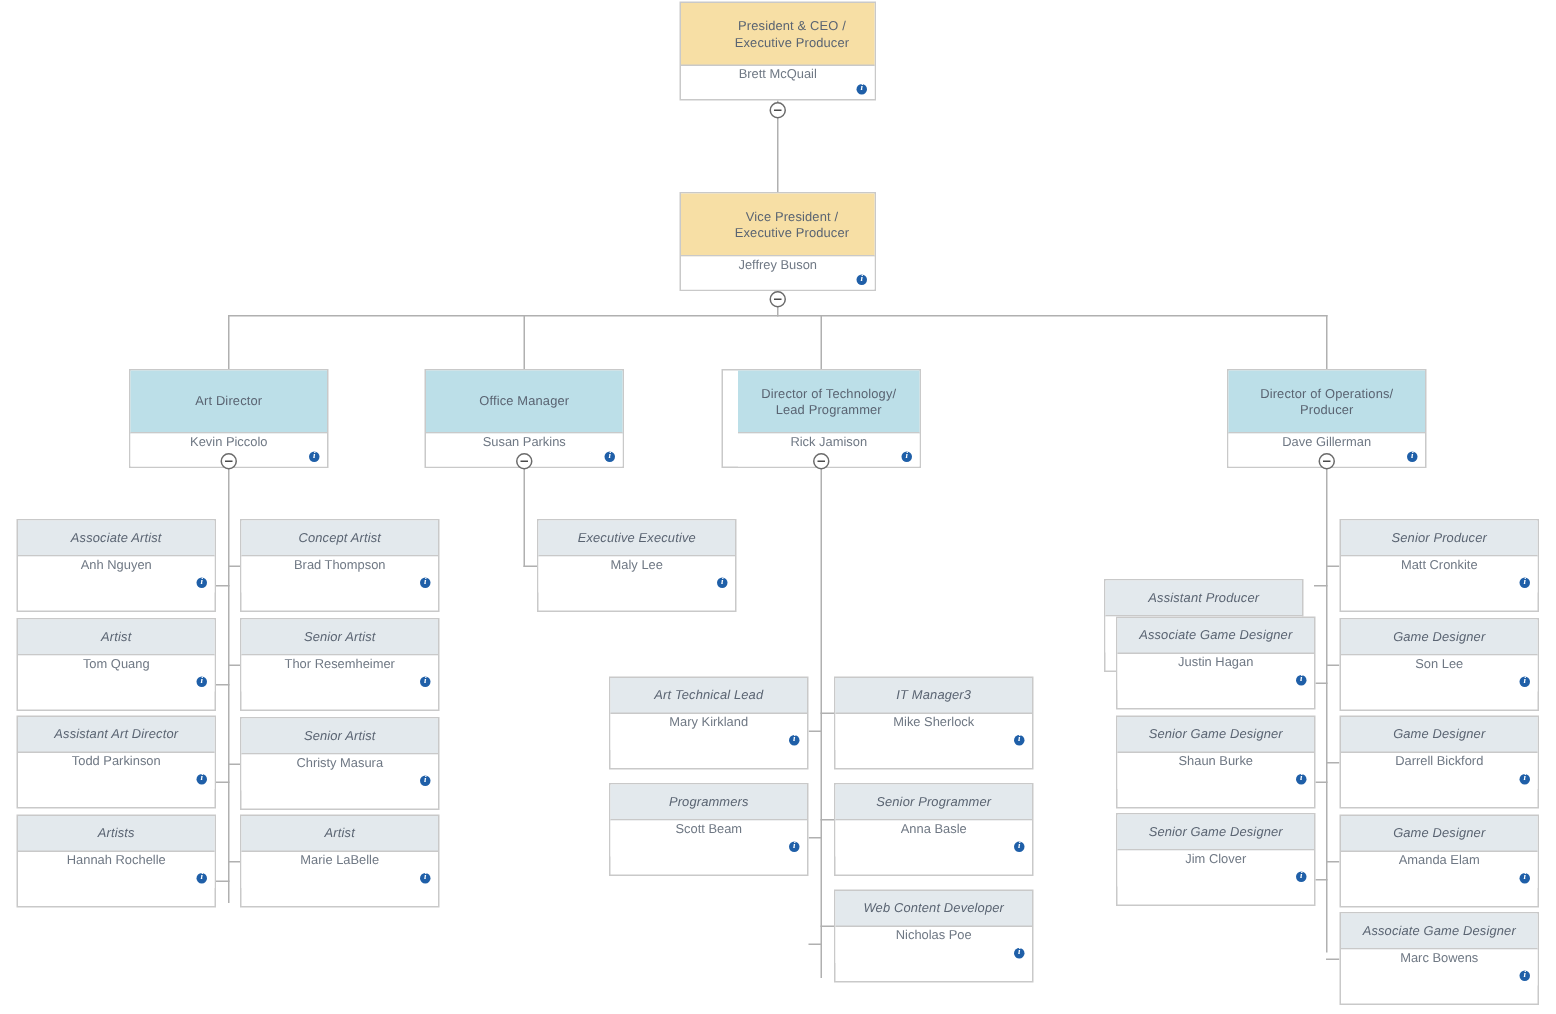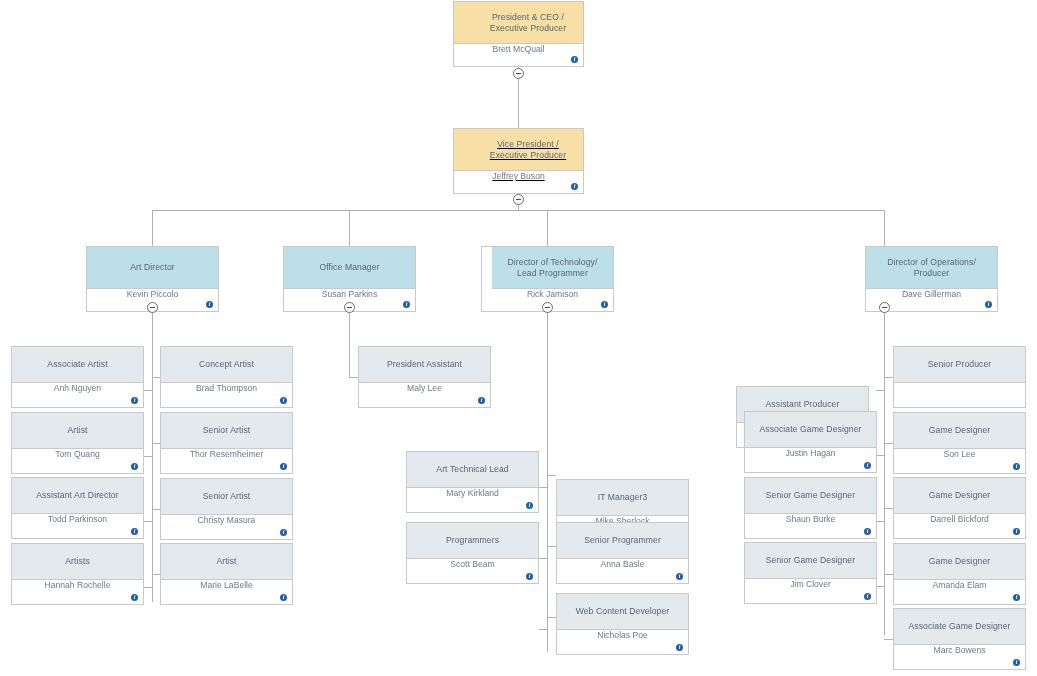--- a/index.html
+++ b/index.html
@@ -77,21 +77,21 @@
   
   .sz-exec{width:131px;height:66px;}
   .sz-exec .hdr{height:42px;padding-left:24px;}
   .sz-exec .body{height:22px;}
 
   .sz-dir{width:133px;height:66px;}
   .sz-dir .hdr{height:42px;}
   .sz-dir .body{height:22px;}
 
   .sz-st{width:133px;height:62px;}
-  .sz-st .hdr{height:36px;}
+  .sz-st .hdr{height:24px;font-style:italic;}
   .sz-st .body{height:24px;}
 </style>
 </head>
 <body>
 
 <div id="chart">
 
   <div class="ln v" style="left:518px;top:66px;height:62px;"></div>
   <div class="toggle" style="left:513px;top:68px;"></div>
 
@@ -140,21 +140,21 @@
   <div class="ln h" style="left:884px;top:639px;width:9px;"></div>
 
   <div class="node t-exec sz-exec" style="left:453px;top:1px;">
     <div class="hdr">President &amp; CEO / Executive Producer</div>
     <div class="body">
       <span>Brett McQuail</span>
       <span class="info">i</span>
     </div>
   </div>
 
-  <div class="node t-exec sz-exec" style="left:453px;top:128px;text-decoration:underline;">
+  <div class="node t-exec sz-exec" style="left:453px;top:128px;">
     <div class="hdr">Vice President / Executive Producer</div>
     <div class="body">
       <span>Jeffrey Buson</span>
       <span class="info">i</span>
     </div>
   </div>
 
   <div class="node t-dir sz-dir" style="left:86px;top:246px;">
     <div class="hdr">Art Director</div>
     <div class="body">
@@ -172,21 +172,21 @@
   </div>
 
   <div class="node t-dir sz-dir" style="left:481px;top:246px;padding-left:10px;">
     <div class="hdr">Director of Technology/ Lead Programmer</div>
     <div class="body">
       <span>Rick Jamison</span>
       <span class="info">i</span>
     </div>
   </div>
 
-  <div class="node t-dir sz-dir" style="left:818px;top:246px;margin-left:47px;">
+  <div class="node t-dir sz-dir" style="left:818px;top:246px;">
     <div class="hdr">Director of Operations/ Producer</div>
     <div class="body">
       <span>Dave Gillerman</span>
       <span class="info">i</span>
     </div>
   </div>
 
   <div class="node t-staff sz-st" style="left:11px;top:346px;">
     <div class="hdr">Associate Artist</div>
     <div class="body">
@@ -239,21 +239,21 @@
   </div>
   <div class="node t-staff sz-st" style="left:160px;top:543px;">
     <div class="hdr">Artist</div>
     <div class="body">
       <span>Marie LaBelle</span>
       <span class="info">i</span>
     </div>
   </div>
 
   <div class="node t-staff sz-st" style="left:358px;top:346px;">
-    <div class="hdr">President Assistant</div>
+    <div class="hdr">Executive Executive</div>
     <div class="body">
       <span>Maly Lee</span>
       <span class="info">i</span>
     </div>
   </div>
 
   <div class="node t-staff sz-st" style="left:406px;top:451px;">
     <div class="hdr">Art Technical Lead</div>
     <div class="body">
       <span>Mary Kirkland</span>
@@ -261,21 +261,21 @@
     </div>
   </div>
   <div class="node t-staff sz-st" style="left:406px;top:522px;">
     <div class="hdr">Programmers</div>
     <div class="body">
       <span>Scott Beam</span>
       <span class="info">i</span>
     </div>
   </div>
 
-  <div class="node t-staff sz-st" style="left:556px;top:451px;margin-top:28px;">
+  <div class="node t-staff sz-st" style="left:556px;top:451px;">
     <div class="hdr">IT Manager3</div>
     <div class="body">
       <span>Mike Sherlock</span>
       <span class="info">i</span>
     </div>
   </div>
   <div class="node t-staff sz-st" style="left:556px;top:522px;">
     <div class="hdr">Senior Programmer</div>
     <div class="body">
       <span>Anna Basle</span>
@@ -314,20 +314,24 @@
   <div class="node t-staff sz-st" style="left:744px;top:542px;">
     <div class="hdr">Senior Game Designer</div>
     <div class="body">
       <span>Jim Clover</span>
       <span class="info">i</span>
     </div>
   </div>
 
   <div class="node t-staff sz-st" style="left:893px;top:346px;">
     <div class="hdr">Senior Producer</div>
+    <div class="body">
+      <span>Matt Cronkite</span>
+      <span class="info">i</span>
+    </div>
   </div>
   <div class="node t-staff sz-st" style="left:893px;top:412px;">
     <div class="hdr">Game Designer</div>
     <div class="body">
       <span>Son Lee</span>
       <span class="info">i</span>
     </div>
   </div>
   <div class="node t-staff sz-st" style="left:893px;top:477px;">
     <div class="hdr">Game Designer</div>

